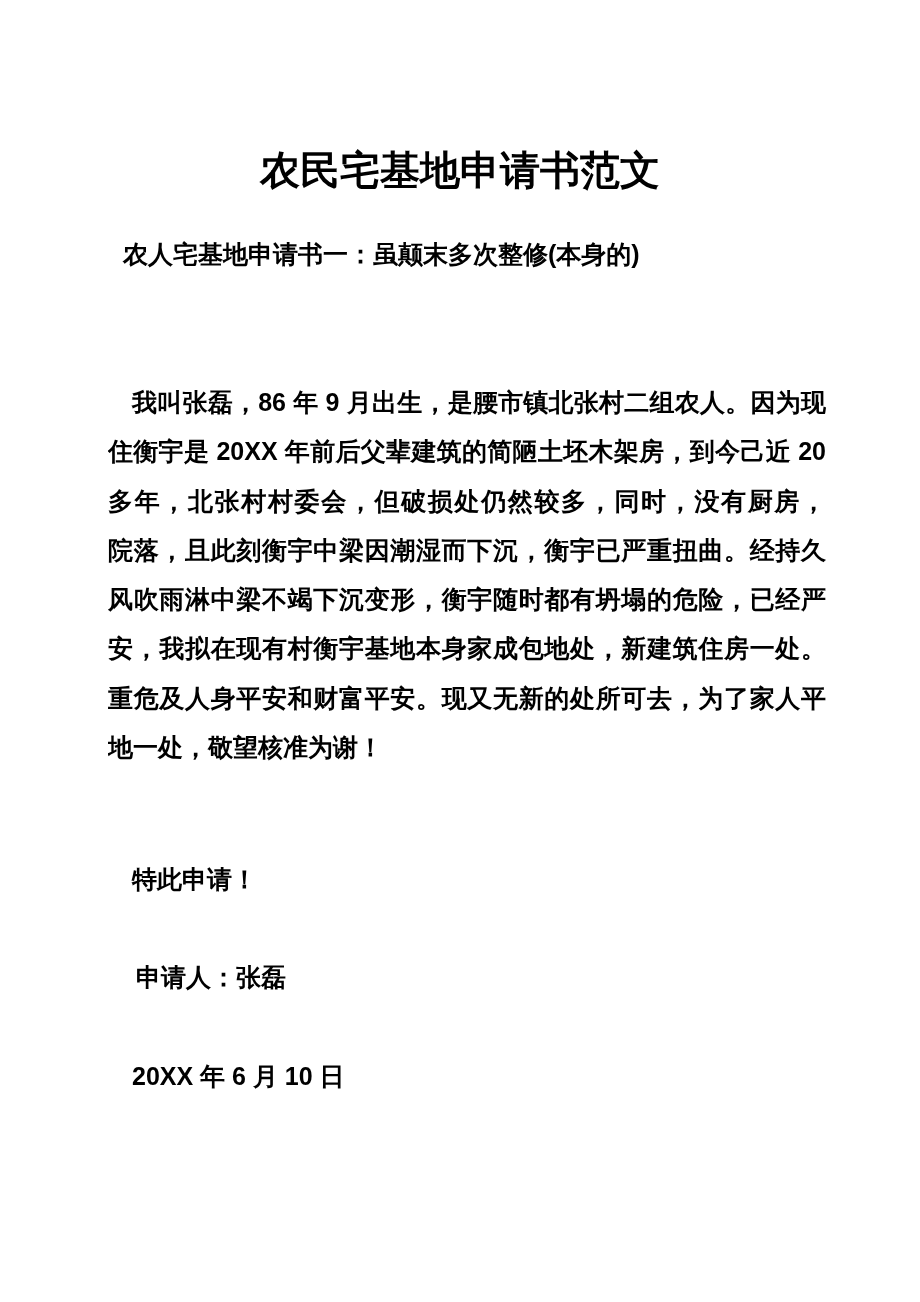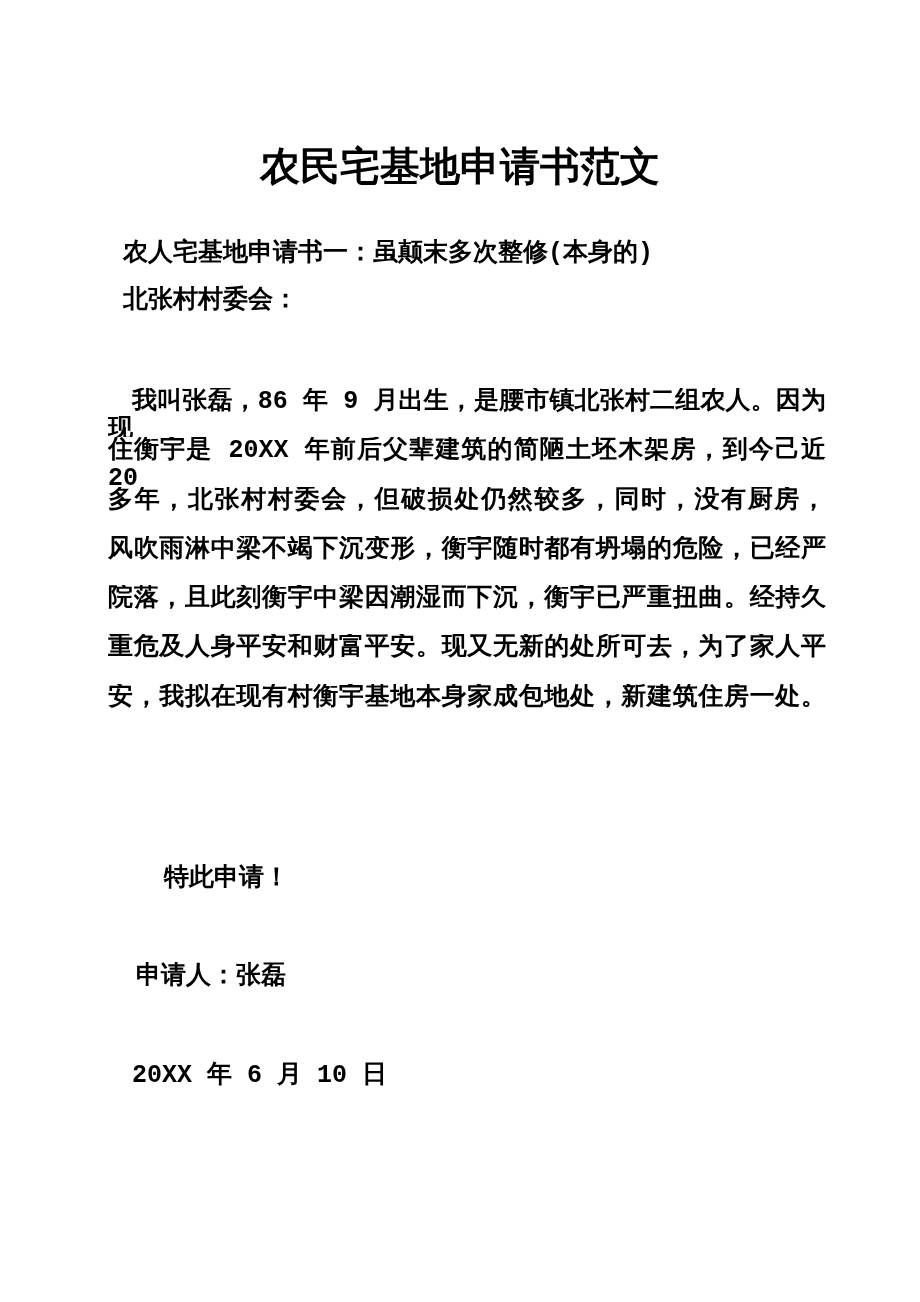--- a/index.html
+++ b/index.html
@@ -6,21 +6,21 @@
     margin: 0;
     padding: 0;
     background: #ffffff;
   }
   .page {
     position: relative;
     width: 920px;
     height: 1302px;
     background: #ffffff;
     color: #000000;
-    font-family: Liberation Mono, monospace;
+    font-family: Liberation Sans, sans-serif;
     font-weight: bold;
     overflow: hidden;
   }
   .doc-title {
     position: absolute;
     top: 120px;
     left: 0;
     width: 100%;
     text-align: center;
     font-size: 40px;
@@ -65,21 +65,20 @@
   .body-line.last-line {
     text-align-last: left;
   }
   .closing-statement {
     position: absolute;
     top: 865px;
     left: 132px;
     font-size: 25px;
     line-height: 28px;
     white-space: nowrap;
-    margin-left: 32px;
   }
   .signature-line {
     position: absolute;
     top: 963px;
     left: 136px;
     font-size: 25px;
     line-height: 28px;
     white-space: nowrap;
   }
   .date-line {
@@ -93,30 +92,30 @@
 </style>
 </head>
 <body>
 
 <div class="page">
 
   <h1 class="doc-title">农民宅基地申请书范文</h1>
 
   <div class="intro-heading">农人宅基地申请书一：虽颠末多次整修(本身的)</div>
 
-  <div class="salutation">北张村村委会：</div>
 
   <div class="body-block">
     <div class="body-line first-line">我叫张磊，86 年 9 月出生，是腰市镇北张村二组农人。因为现</div>
     <div class="body-line">住衡宇是 20XX 年前后父辈建筑的简陋土坯木架房，到今己近 20</div>
     <div class="body-line">多年，北张村村委会，但破损处仍然较多，同时，没有厨房，</div>
+    <div class="body-line">院落，且此刻衡宇中梁因潮湿而下沉，衡宇已严重扭曲。经持久</div>
     <div class="body-line">风吹雨淋中梁不竭下沉变形，衡宇随时都有坍塌的危险，已经严</div>
-    <div class="body-line">院落，且此刻衡宇中梁因潮湿而下沉，衡宇已严重扭曲。经持久</div>
+    <div class="body-line">安，我拟在现有村衡宇基地本身家成包地处，新建筑住房一处。</div>
     <div class="body-line">重危及人身平安和财富平安。现又无新的处所可去，为了家人平</div>
-    <div class="body-line">安，我拟在现有村衡宇基地本身家成包地处，新建筑住房一处。</div>
+    <div class="body-line last-line">地一处，敬望核准为谢！</div>
   </div>
 
   <div class="closing-statement">特此申请！</div>
 
   <div class="signature-line">申请人：张磊</div>
 
   <div class="date-line">20XX 年 6 月 10 日</div>
 
 </div>
 

